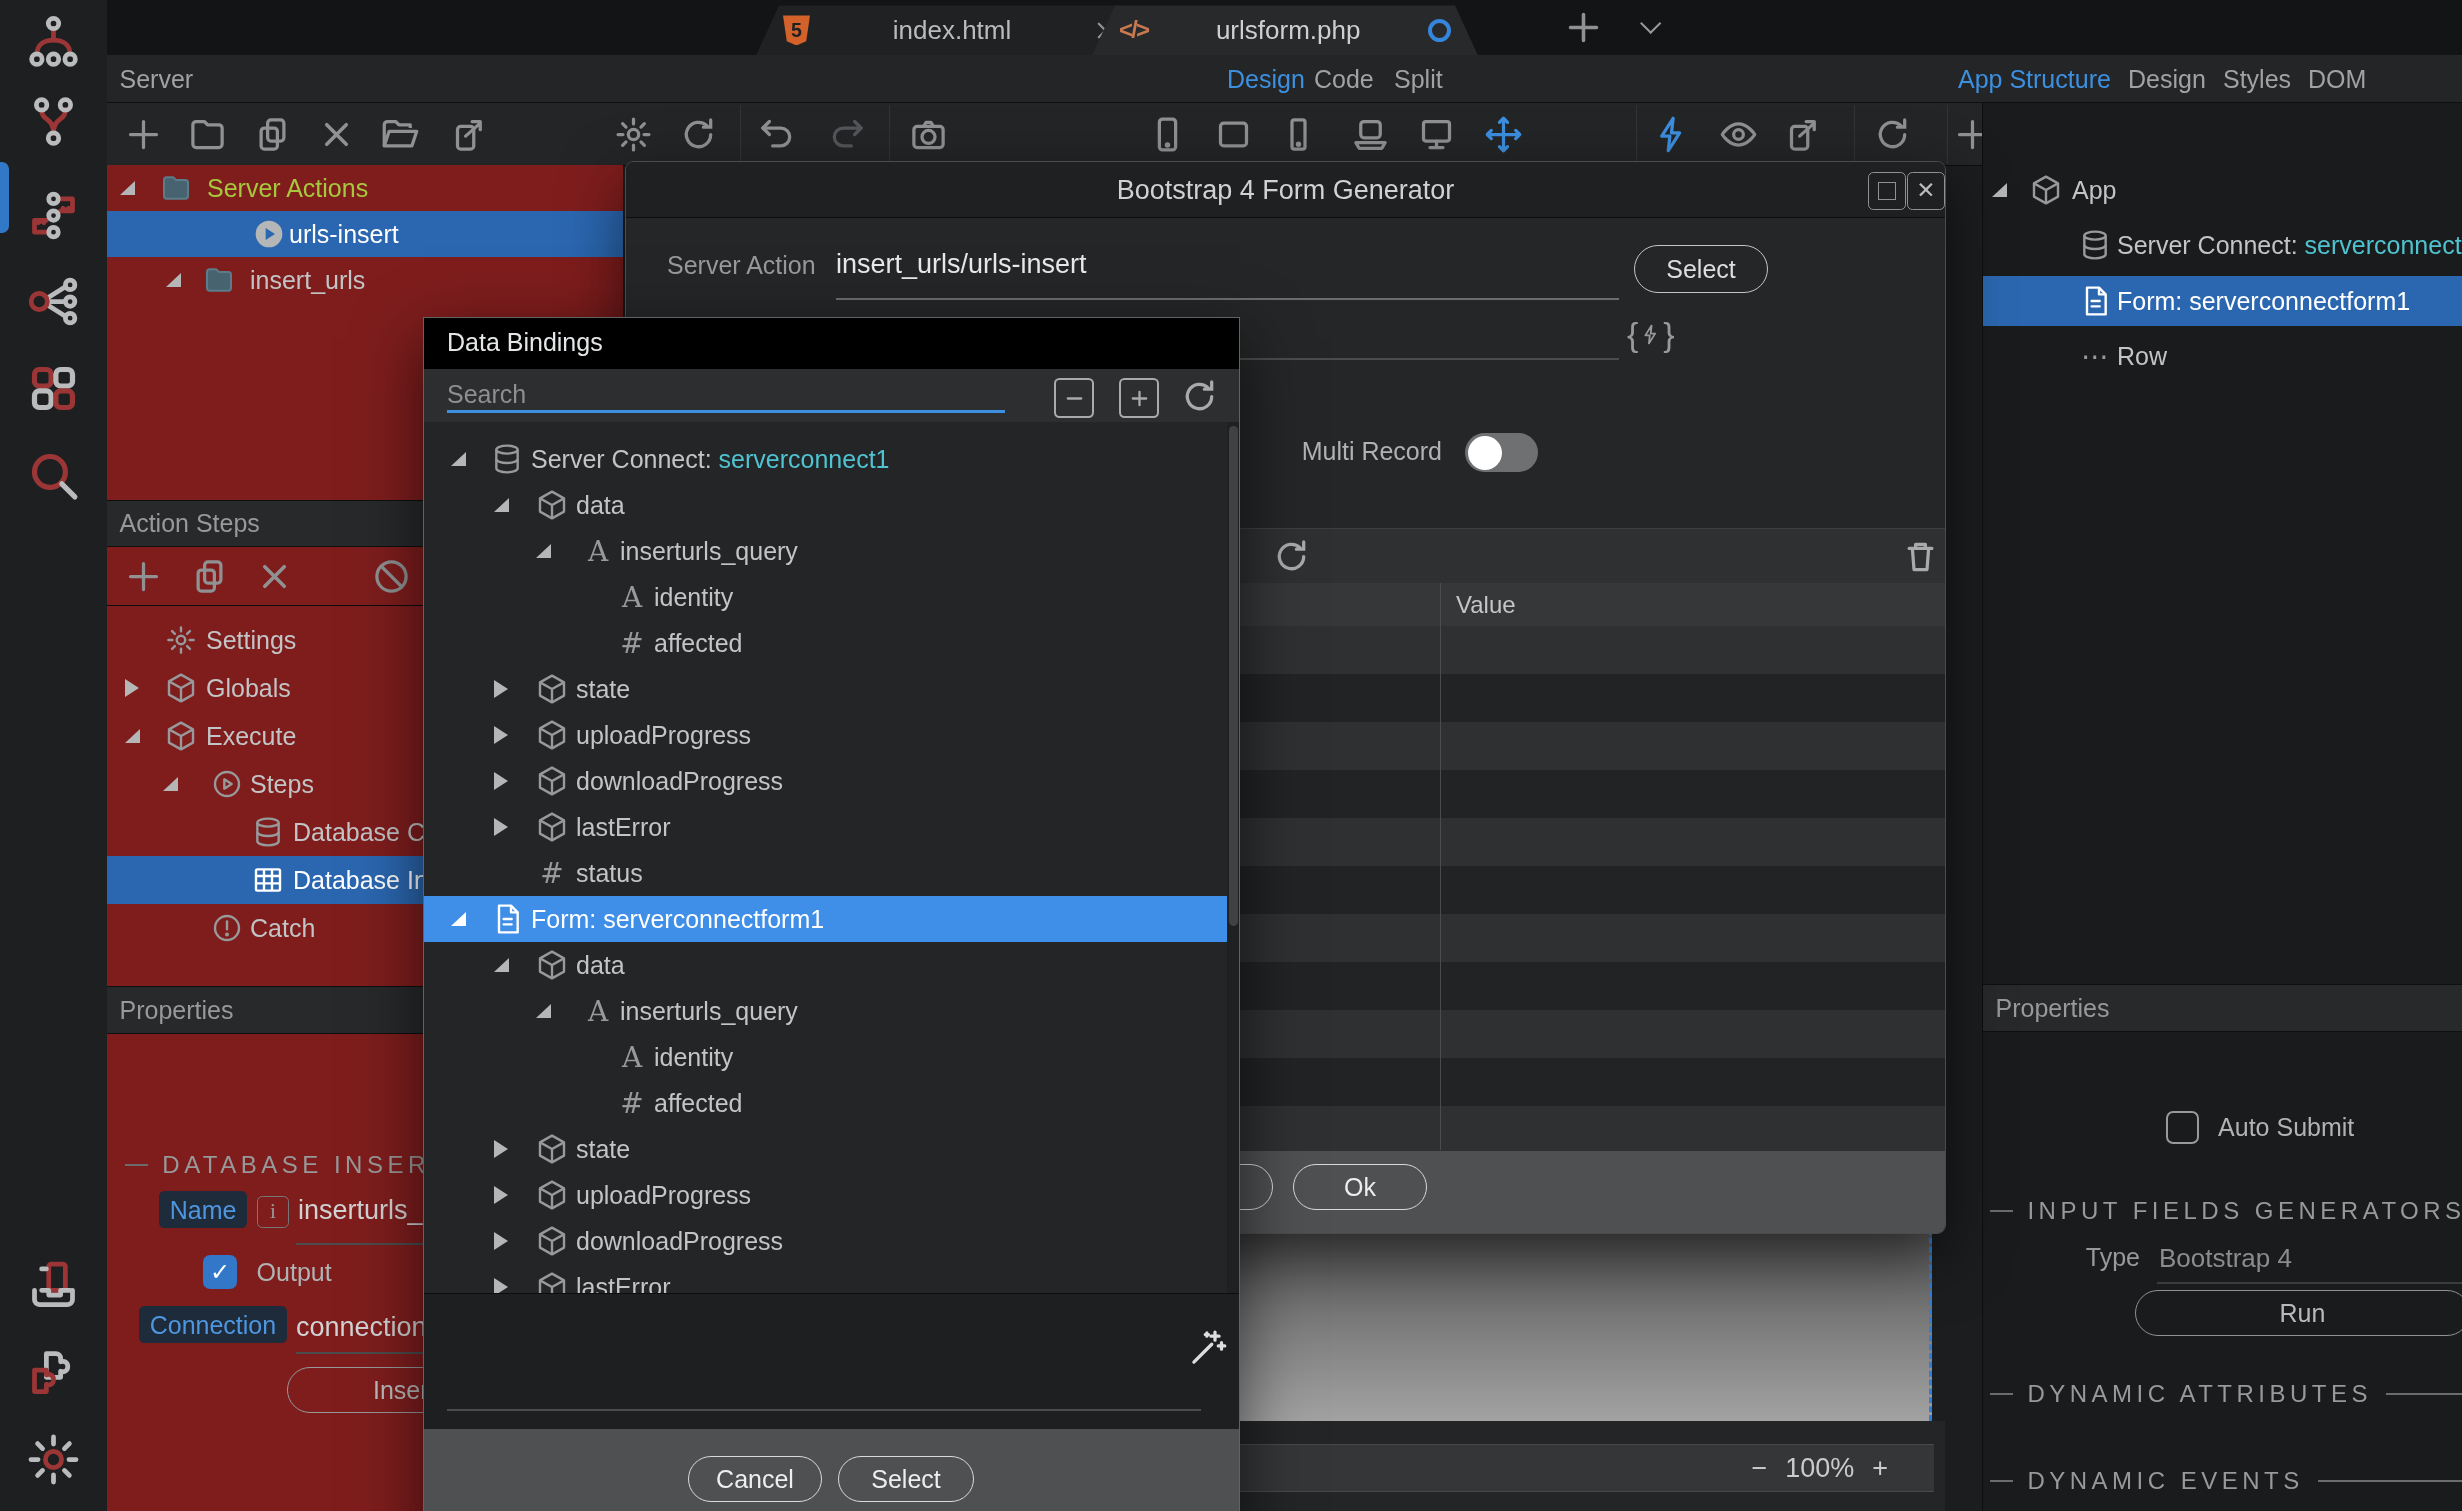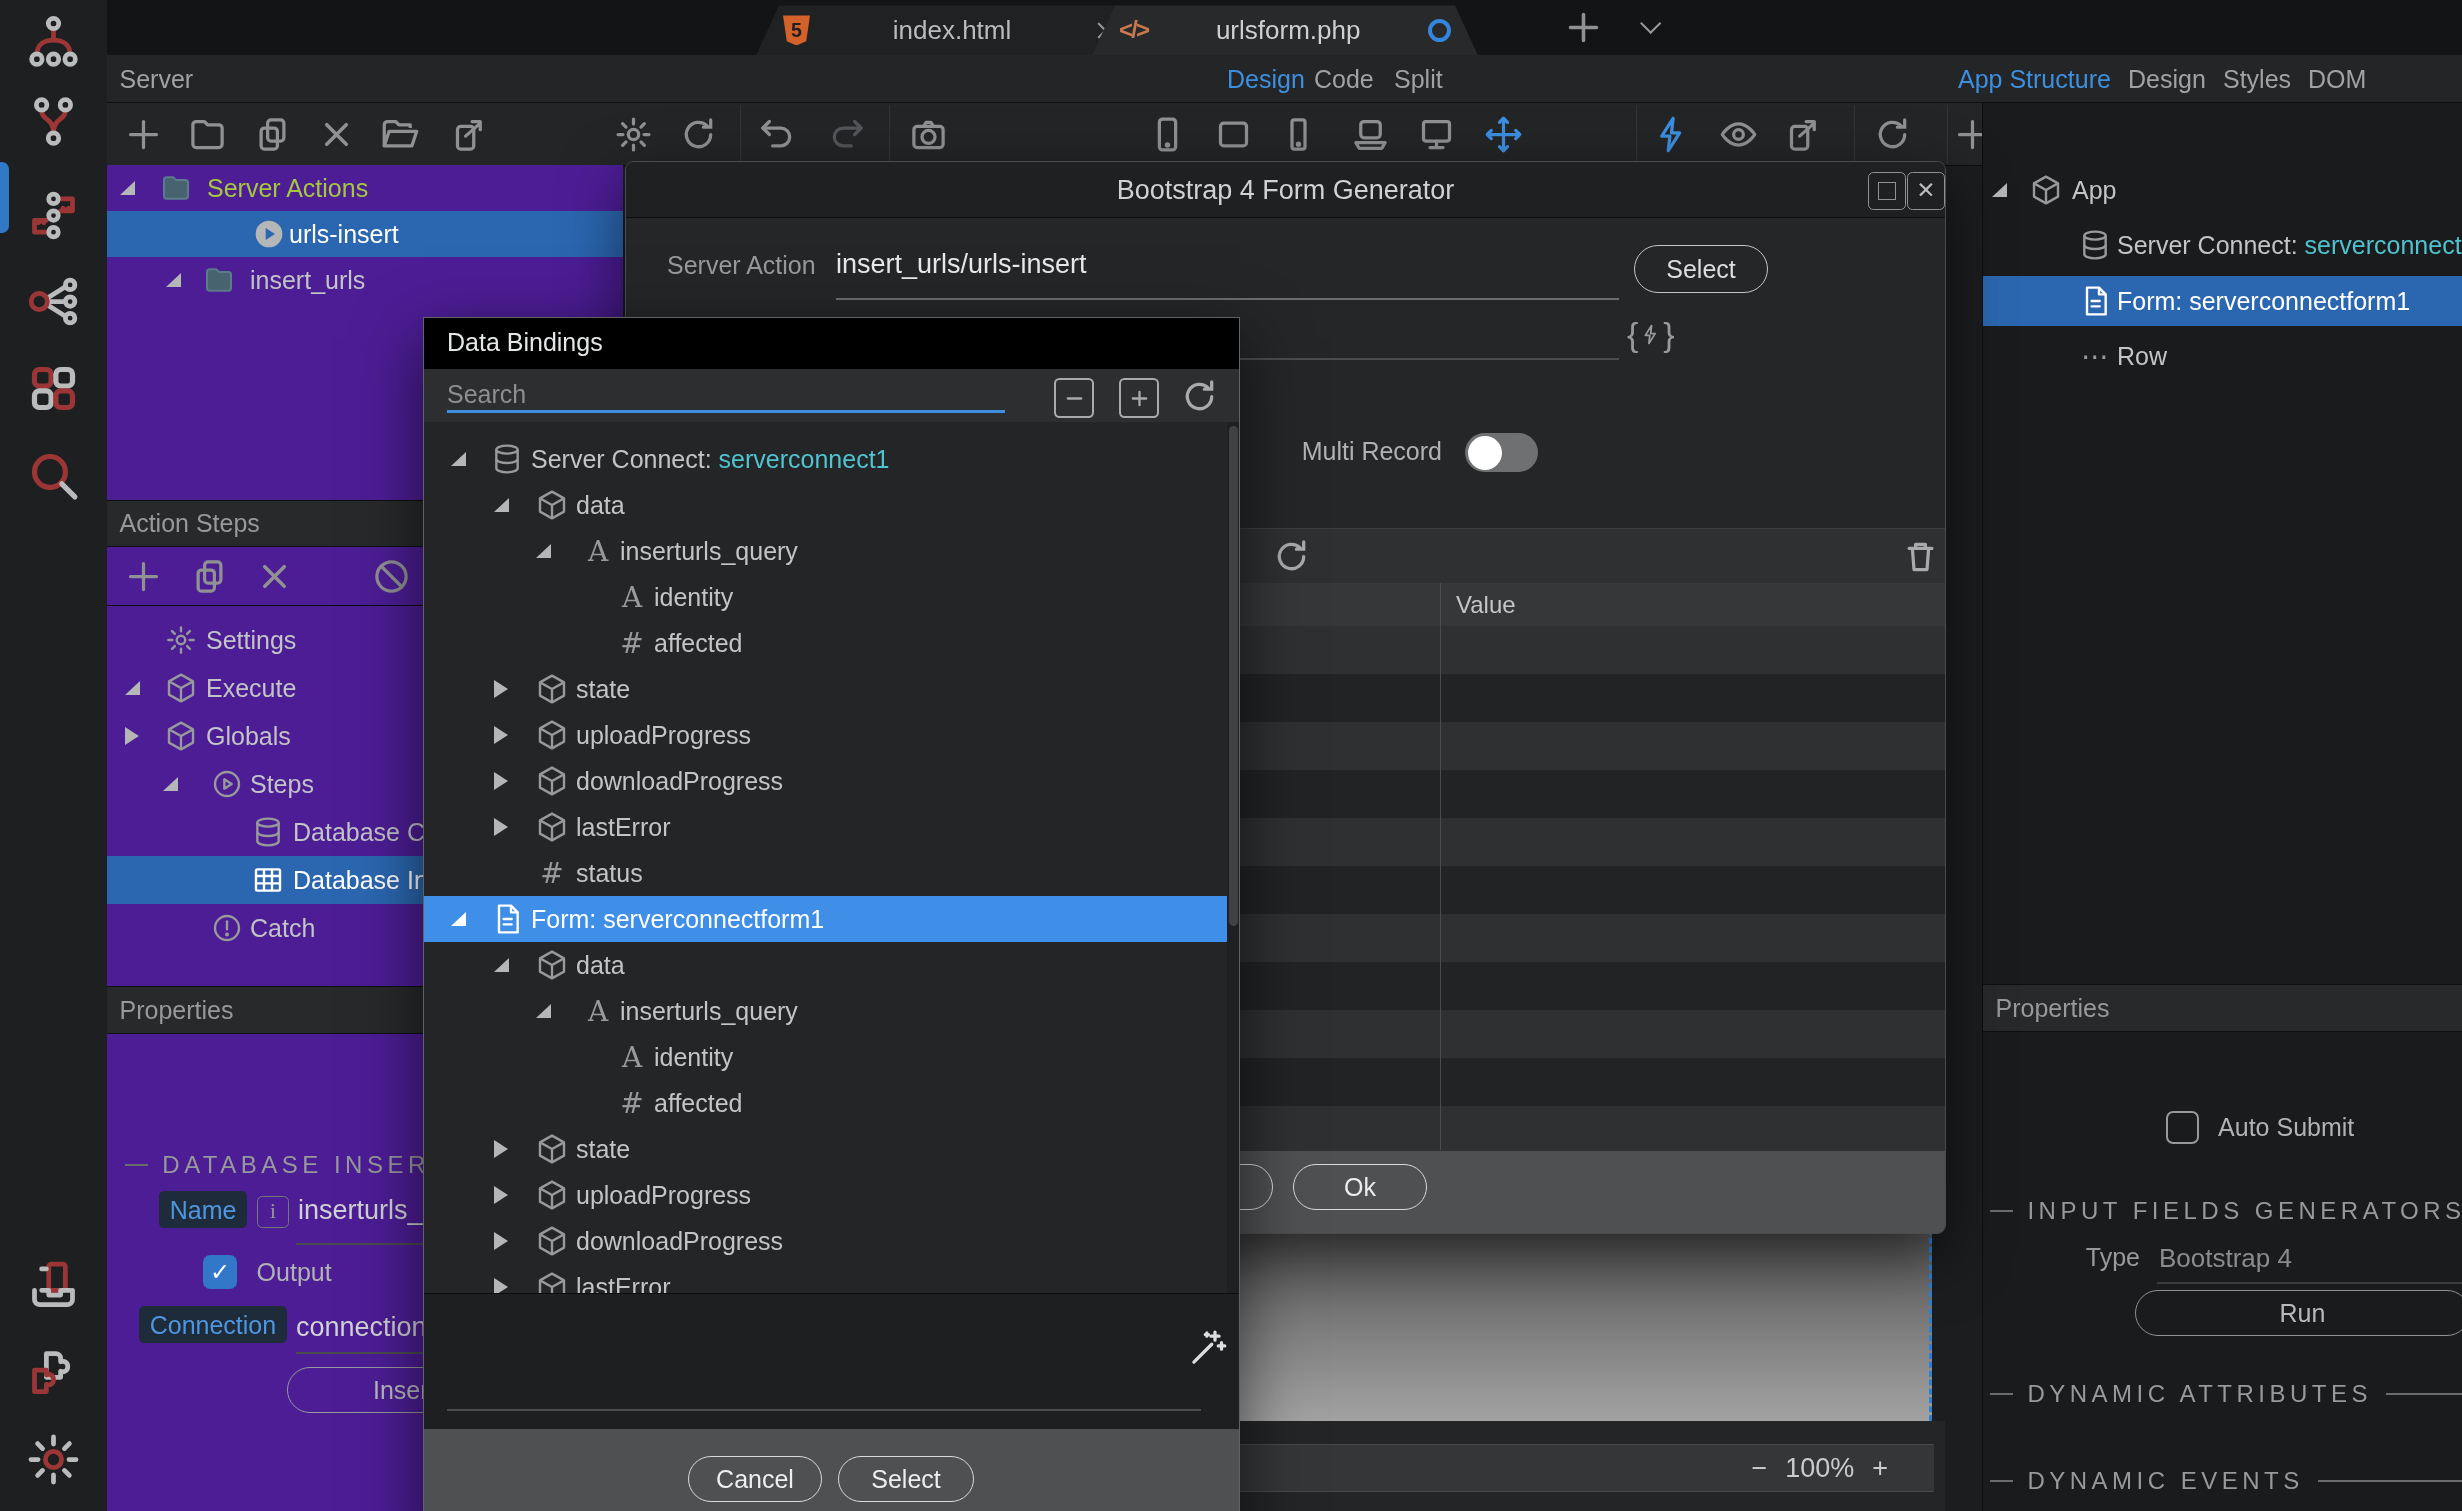--- a/index.html
+++ b/index.html
@@ -27,21 +27,21 @@
   #toolbar{left:107px;top:103px;width:2355px;height:62px;background:#232526;border-bottom:1.8px solid #0c0d0e;}
   .ti{width:41px;height:41px;color:#8f9192;display:flex;align-items:center;justify-content:center;top:10.7px;}
   .ti svg{width:39px;height:39px;}
   .ti.blue{color:#3d8fe0;} .ti.dim{color:#54565a;}
   .tdiv{top:105px;width:0.9px;height:59px;background:#323436;}
   .qmark{width:36px;height:36px;border:2.7px solid #8f9192;border-radius:50%;color:#8f9192;
          display:flex;align-items:center;justify-content:center;font-size:24px;}
   
   .phead{background:#27292a;border-top:1.8px solid #0e0f10;border-bottom:1.8px solid #0e0f10;
          color:#97999a;font-size:25px;display:flex;align-items:center;padding-left:12.5px;}
-  #left-panel{left:107px;top:165px;width:516px;height:1346px;background:#4c1d95;overflow:hidden;}
+  #left-panel{left:107px;top:165px;width:516px;height:1346px;background:#7f1d1d;overflow:hidden;}
   #right-panel{left:1945px;top:103px;width:517px;height:1409px;background:#191b1c;border-left:1.8px solid #0c0d0e;overflow:hidden;margin-left:37px;}
   
   .trow{position:relative;width:100%;}
   .trow .ic,.trow .tlabel,.caret-exp,.caret-col{position:absolute;top:50%;transform:translateY(-50%);}
   .ic{width:34px;height:34px;color:#97999a;display:flex;align-items:center;justify-content:center;}
   .ic svg{width:32px;height:32px;}
   .glyph{font-size:28px;color:#97999a;font-family:"DejaVu Sans",sans-serif;}
   .serif{font-family:"DejaVu Serif",serif;font-weight:400;}
   .tlabel{font-size:25px;white-space:nowrap;color:#c2c4c5;}
   .green{color:#a6c83e;}
@@ -419,40 +419,40 @@
         <div class="trow" style="height: 48px;">
           <span class="ic" style="left: 57px;">
             <svg viewBox="0 0 24 24" fill="none" stroke="currentColor" stroke-width="1.8" stroke-linecap="round">
               <circle cx="12" cy="12" r="3.2"></circle>
               <path d="M12 2.5v3M12 18.5v3M2.5 12h3M18.5 12h3M5.3 5.3l2.1 2.1M16.6 16.6l2.1 2.1M18.7 5.3l-2.1 2.1M7.4 16.6l-2.1 2.1"></path>
             </svg>
           </span>
           <span class="tlabel" style="left: 99px; text-align: right;">Settings</span>
         </div>
         <div class="trow" style="height: 48px;">
+          <div class="caret-col" style="left: 18px;"></div>
+          <span class="ic" style="left: 57px;">
+            <svg viewBox="0 0 24 24" fill="none" stroke="currentColor" stroke-width="1.8" stroke-linejoin="round">
+              <path d="M12 2l9 5v10l-9 5-9-5V7z"></path>
+              <path d="M3 7l9 5 9-5"></path>
+              <path d="M12 12v10"></path>
+            </svg>
+          </span>
+          <span class="tlabel" style="left: 99px;">Globals</span>
+        </div>
+        <div class="trow" style="height: 48px;">
           <div class="caret-exp" style="left: 18px;"></div>
           <span class="ic" style="left: 57px;">
             <svg viewBox="0 0 24 24" fill="none" stroke="currentColor" stroke-width="1.8" stroke-linejoin="round">
               <path d="M12 2l9 5v10l-9 5-9-5V7z"></path>
               <path d="M3 7l9 5 9-5"></path>
               <path d="M12 12v10"></path>
             </svg>
           </span>
           <span class="tlabel" style="left: 99px;">Execute</span>
-        </div>
-        <div class="trow" style="height: 48px;">
-          <div class="caret-col" style="left: 18px;"></div>
-          <span class="ic" style="left: 57px;">
-            <svg viewBox="0 0 24 24" fill="none" stroke="currentColor" stroke-width="1.8" stroke-linejoin="round">
-              <path d="M12 2l9 5v10l-9 5-9-5V7z"></path>
-              <path d="M3 7l9 5 9-5"></path>
-              <path d="M12 12v10"></path>
-            </svg>
-          </span>
-          <span class="tlabel" style="left: 99px;">Globals</span>
         </div>
         <div class="trow" style="height: 48px;">
           <div class="caret-exp" style="left: 56px;"></div>
           <span class="ic" style="left: 103px;">
             <svg viewBox="0 0 24 24" fill="none" stroke="currentColor" stroke-width="1.8" stroke-linejoin="round">
               <circle cx="12" cy="12" r="9"></circle>
               <path d="M10 8.5v7l5.5-3.5z"></path>
             </svg>
           </span>
           <span class="tlabel" style="left: 143px;">Steps</span>

